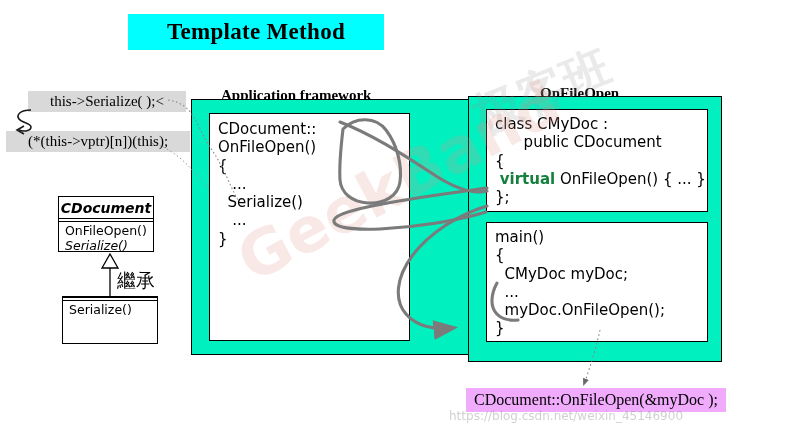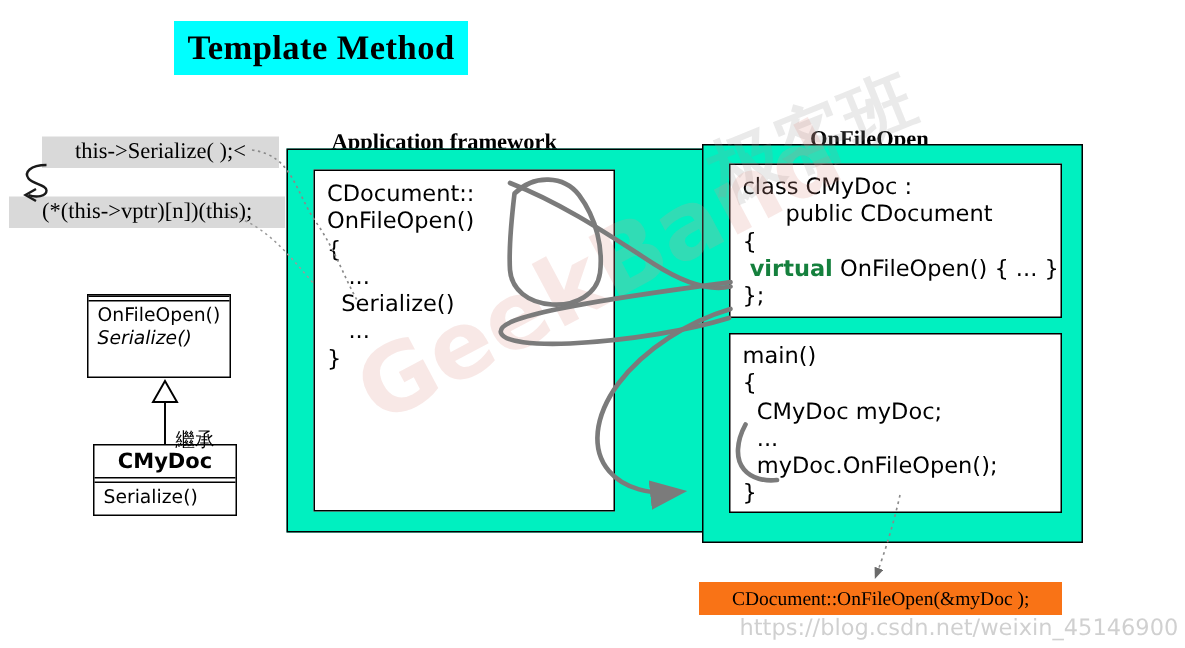--- a/index.html
+++ b/index.html
@@ -5,21 +5,21 @@
   html,body{margin:0;padding:0;}
   body{
     width:790px;height:432px;position:relative;overflow:hidden;
     background:#ffffff;
     font-family:"DejaVu Sans", sans-serif;
   }
   .abs{position:absolute;}
 
   
   #title-box{
-    left:116px;top:14px;width:196px;height:36px;
+    left:128px;top:14px;width:256px;height:36px;
     background:#00ffff;
     display:flex;align-items:center;justify-content:center;
   }
   #title-text{
     font-family:"Liberation Serif", serif;
     font-weight:bold;font-size:23px;color:#000;
     letter-spacing:0.3px;
   }
 
   
@@ -68,24 +68,24 @@
     font-family:"Liberation Serif", serif;
     font-size:15px;color:#000;
     padding:2px 22px;
     white-space:nowrap;
     position:absolute;
   }
   #anno-call{left:28px;top:91px;}
   #anno-vptr{left:6px;top:131px;}
   #anno-bottom{
     left:466px;top:388px;
-    background:#f97316;
-    font-family:"Liberation Serif", serif;
-    font-size:13px;color:#000;
-    padding:3px 22px;white-space:nowrap;position:absolute;
+    background:#f0abfc;
+    font-family:"Liberation Serif", serif;
+    font-size:16px;color:#000;
+    padding:3px 8px;white-space:nowrap;position:absolute;
   }
 
   
   .uml{
     background:#ffffff;border:1px solid #000;box-sizing:border-box;
     position:absolute;
   }
   #uml-cdocument{left:58px;top:196px;width:96px;height:56px;}
   #uml-cmydoc{left:62px;top:296px;width:96px;height:48px;}
   .uml-name{
@@ -94,22 +94,22 @@
   }
   #uml-cdocument .uml-name{font-weight:bold;font-style:italic;}
   #uml-cmydoc .uml-name{font-weight:bold;}
   .uml-sep{border-top:1px solid #000;height:2px;border-bottom:1px solid #000;}
   .uml-members{
     font-family:"DejaVu Sans",sans-serif;font-size:12.5px;
     padding:2px 0 0 6px;line-height:1.18;
   }
   .uml-members .italic{font-style:italic;}
   #inherit-label{
-    left:117px;top:284px;
-    font-family:"DejaVu Sans",sans-serif;font-size:13px;color:#000;
+    left:117px;top:268px;
+    font-family:"DejaVu Sans",sans-serif;font-size:19px;color:#000;
     position:absolute;
   }
 
   
   #overlay{left:0;top:0;width:790px;height:432px;pointer-events:none;}
 
   
   #wm-geek{
     left:255px;top:140px;width:340px;height:210px;
     transform:rotate(-28deg);
@@ -117,23 +117,23 @@
     font-size:62px;font-weight:bold;color:rgba(224,150,140,0.22);
     white-space:nowrap;position:absolute;
   }
   #wm-cn{
     left:470px;top:60px;
     font-family:"DejaVu Sans",sans-serif;
     font-size:48px;font-weight:bold;color:rgba(150,150,150,0.20);
     transform:rotate(-22deg);white-space:nowrap;position:absolute;
   }
   #wm-url{
-    left:493px;top:409px;
+    left:449px;top:409px;
     font-family:"DejaVu Sans",sans-serif;
-    font-size:15px;color:rgba(150,150,150,0.45);
+    font-size:12px;color:rgba(150,150,150,0.45);
     white-space:nowrap;position:absolute;
   }
 </style>
 </head>
 <body>
 
 <div class="abs" id="title-box">
   <span id="title-text">Template Method</span>
 </div>
 
@@ -169,29 +169,29 @@
 }</div>
   </div>
 </div>
 
 <div class="anno" id="anno-call">this-&gt;Serialize( );&lt;</div>
 <div class="anno" id="anno-vptr">(*(this-&gt;vptr)[n])(this);</div>
 
 <div id="anno-bottom">CDocument::OnFileOpen(&amp;myDoc );</div>
 
 <div class="uml" id="uml-cdocument">
+  <div class="uml-name">CDocument</div>
   <div class="uml-sep"></div>
   <div class="uml-members">
     <div>OnFileOpen()</div>
     <div class="italic">Serialize()</div>
   </div>
 </div>
 
 <div class="uml" id="uml-cmydoc">
-  <div class="uml-name">CMyDoc</div>
   <div class="uml-sep"></div>
   <div class="uml-members">
     <div>Serialize()</div>
   </div>
 </div>
 
 <div id="inherit-label">繼承</div>
 
 <div id="wm-cn">极客班</div>
 <div id="wm-geek">GeekBand</div>

